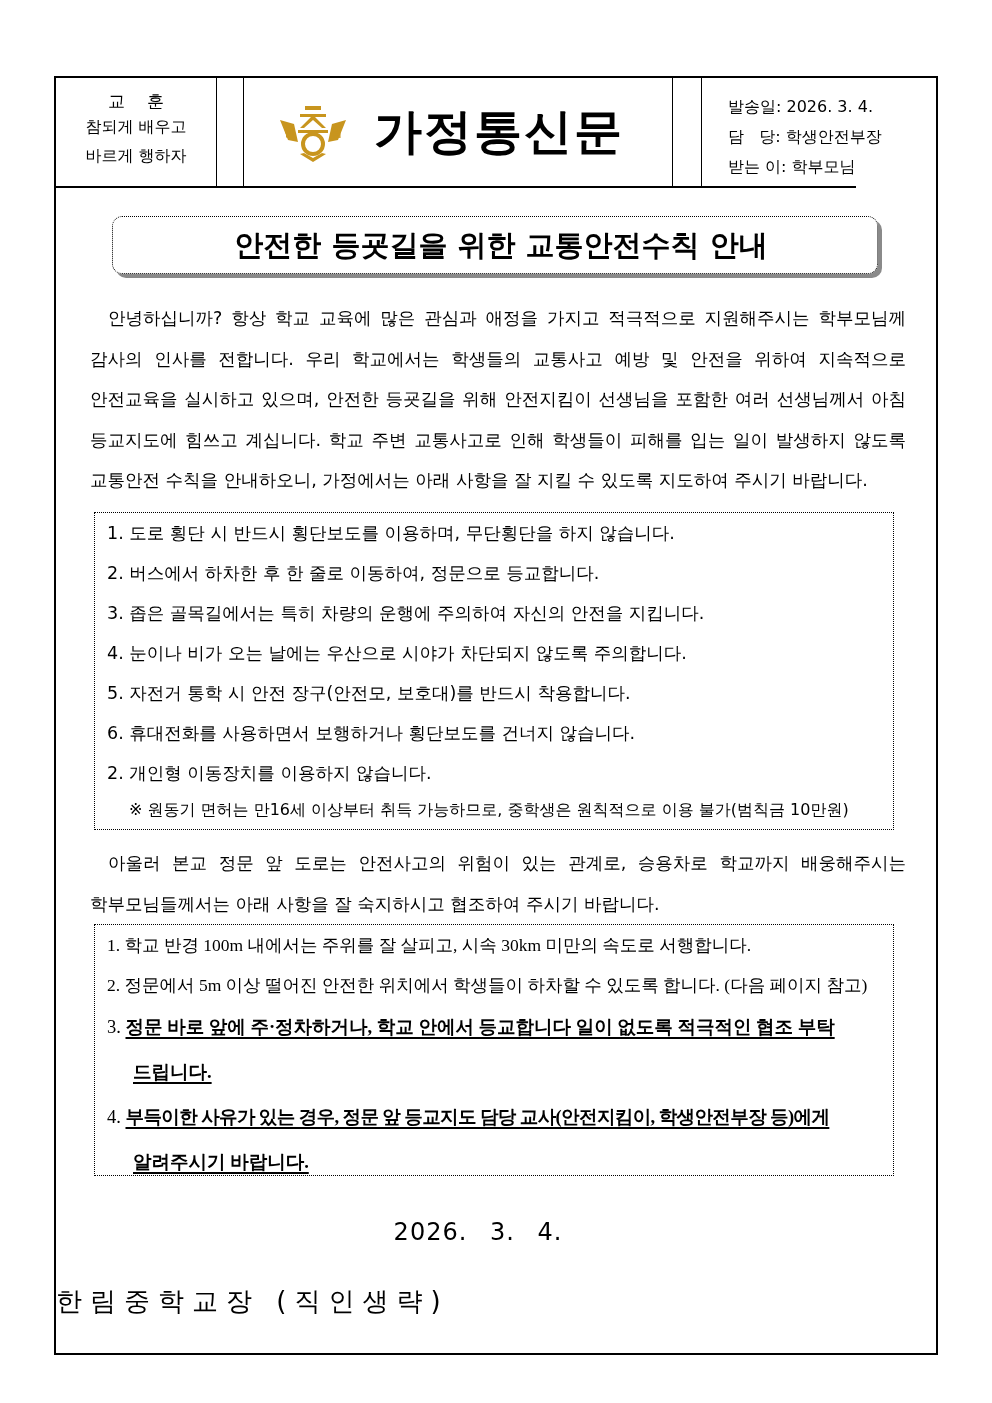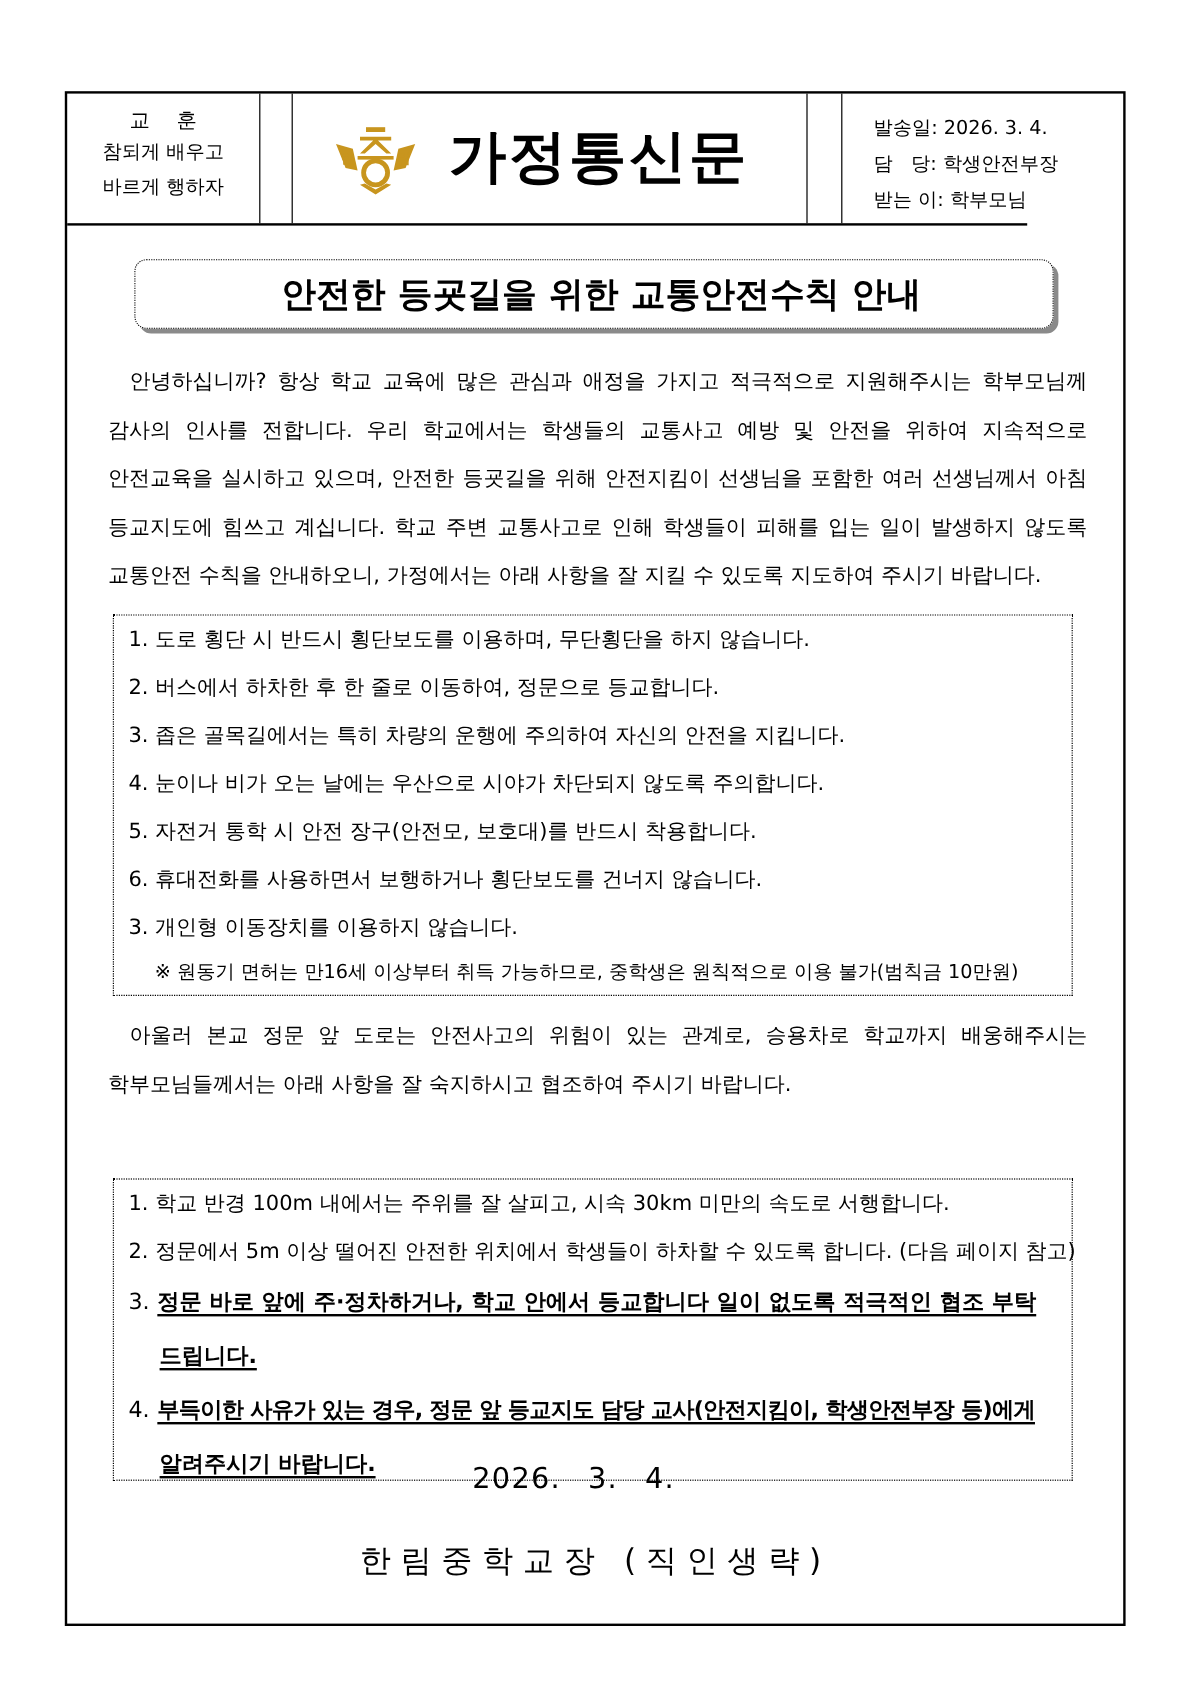--- a/index.html
+++ b/index.html
@@ -46,36 +46,36 @@
   }
   .para-1 { top: 220px; }
   .para-2 { top: 765px; }
   .indent { display: inline-block; width: 18px; }
 
   .rule-box {
     position: absolute; left: 38px; width: 800px; border: 1px dotted #000;
     padding-left: 12px;
   }
   .rules-1 { top: 434px; height: 318px; }
-  .rules-2 { top: 904px; height: 252px; }
+  .rules-2 { top: 846px; height: 252px; font-family: Liberation Serif, serif; }
 
   .rule { font-size: 17.5px; line-height: 40px; white-space: nowrap; }
   .rules-1 .rule:first-child { margin-top: 0px; }
   .rule-note { font-size: 16px; line-height: 34px; padding-left: 22px; white-space: nowrap; }
 
   .rule-strong { font-weight: bold; font-size: 18.5px; line-height: 45px; white-space: normal; }
   .rule-strong .u { text-decoration: underline; text-underline-offset: 4px; text-decoration-thickness: 2px; }
   .rule-strong .cont { display: block; padding-left: 26px; }
 
   .date-line {
     position: absolute; left: 0; width: 844px; top: 1138px; text-align: center;
     font-size: 24px; line-height: 32px; letter-spacing: 1px; word-spacing: 14px;
   }
   .signer-line {
-    position: absolute; left: 0; width: 880px; top: 1205px; text-align: center;
+    position: absolute; left: 0; width: 880px; top: 1205px; text-align: left;
     font-size: 26px; line-height: 36px; letter-spacing: 8px;
   }
 </style>
 </head>
 <body>
 
 <div class="page-frame">
 
   <div class="header-row">
     <div class="hcell motto-cell">
@@ -112,21 +112,21 @@
 
   <div class="para para-1"><span class="indent"></span><span>안녕하십니까? 항상 학교 교육에 많은 관심과 애정을 가지고 적극적으로 지원해주시는 학부모님께 감사의 인사를 전합니다. 우리 학교에서는 학생들의 교통사고 예방 및 안전을 위하여 지속적으로 안전교육을 실시하고 있으며, 안전한 등굣길을 위해 안전지킴이 선생님을 포함한 여러 선생님께서 아침 등교지도에 힘쓰고 계십니다. 학교 주변 교통사고로 인해 학생들이 피해를 입는 일이 발생하지 않도록 교통안전 수칙을 안내하오니, 가정에서는 아래 사항을 잘 지킬 수 있도록 지도하여 주시기 바랍니다.</span></div>
 
   <div class="rule-box rules-1">
     <div class="rule">1. 도로 횡단 시 반드시 횡단보도를 이용하며, 무단횡단을 하지 않습니다.</div>
     <div class="rule">2. 버스에서 하차한 후 한 줄로 이동하여, 정문으로 등교합니다.</div>
     <div class="rule">3. 좁은 골목길에서는 특히 차량의 운행에 주의하여 자신의 안전을 지킵니다.</div>
     <div class="rule">4. 눈이나 비가 오는 날에는 우산으로 시야가 차단되지 않도록 주의합니다.</div>
     <div class="rule">5. 자전거 통학 시 안전 장구(안전모, 보호대)를 반드시 착용합니다.</div>
     <div class="rule">6. 휴대전화를 사용하면서 보행하거나 횡단보도를 건너지 않습니다.</div>
-    <div class="rule">3. 개인형 이동장치를 이용하지 않습니다.</div>
+    <div class="rule">2. 개인형 이동장치를 이용하지 않습니다.</div>
     <div class="rule-note">※ 원동기 면허는 만16세 이상부터 취득 가능하므로, 중학생은 원칙적으로 이용 불가(범칙금 10만원)</div>
   </div>
 
   <div class="para para-2"><span class="indent"></span><span>아울러 본교 정문 앞 도로는 안전사고의 위험이 있는 관계로, 승용차로 학교까지 배웅해주시는 학부모님들께서는 아래 사항을 잘 숙지하시고 협조하여 주시기 바랍니다.</span></div>
 
   <div class="rule-box rules-2">
     <div class="rule"><span>1.</span> <span>학교 반경 100m 내에서는 주위를 잘 살피고, 시속 30km 미만의 속도로 서행합니다.</span></div>
     <div class="rule"><span>2.</span> <span>정문에서 5m 이상 떨어진 안전한 위치에서 학생들이 하차할 수 있도록 합니다. (다음 페이지 참고)</span></div>
     <div class="rule rule-strong">
       <span style="font-weight:normal">3.</span>

